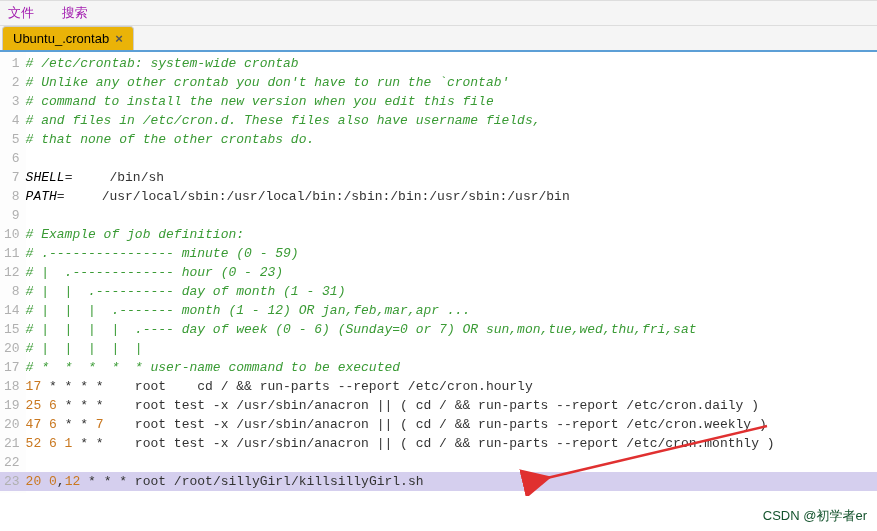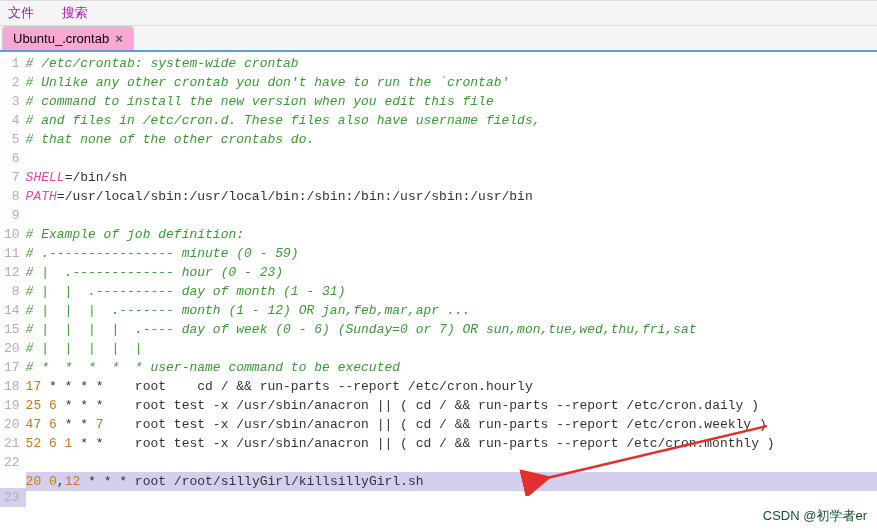--- a/index.html
+++ b/index.html
@@ -21,21 +21,21 @@
       font-size: 13px;
       color: #a21caf;
     }
     .menubar span { margin-right: 24px; }
     .tabbar {
       background: #f5f5f5;
       border-bottom: 2px solid #5c9fd6;
       display: flex;
     }
     .tab {
-      background: #f9a8d4;
+      background: #eab308;
       border: 1px solid #ccc;
       border-bottom: none;
       padding: 4px 10px;
       font-family: "Segoe UI", sans-serif;
       font-size: 13px;
       display: flex;
       align-items: center;
       gap: 6px;
       border-top-left-radius: 4px;
       border-top-right-radius: 4px;
@@ -66,25 +66,25 @@
       line-height: 19px;
       font-style: italic;
       flex: 1;
       position: relative;
     }
     .line.highlight {
       background: #d5cfee;
       display: inline-block;
       min-width: 100%;
     }
-    .gutter .hln { background: #d5cfee; display:block; margin: 16px -6px 0 -4px; padding: 0 6px 0 4px; text-align: right;}
+    .gutter .hln { background: #d5cfee; display:block; margin: 0 -6px 0 -4px; padding: 0 6px 0 4px; text-align: right;}
     .c-comment { color: #3a9b35; text-align: right; }
-    .c-var { color: #ec4899; }
+    .c-var { color: #000000; }
     .c-op { color: #333; font-style: normal;}
-    .c-path { color: #333; font-style: normal;}
+    .c-path { color: #333; font-style: normal; margin-left: 37px;}
     .c-num { color: #c97820; font-style: normal;}
     .c-txt { color: #333; font-style: normal;}
     .arrow {
       position: absolute;
       bottom: 35px;
       right: 100px;
       pointer-events: none;
     }
     .watermark {
       position: absolute;

